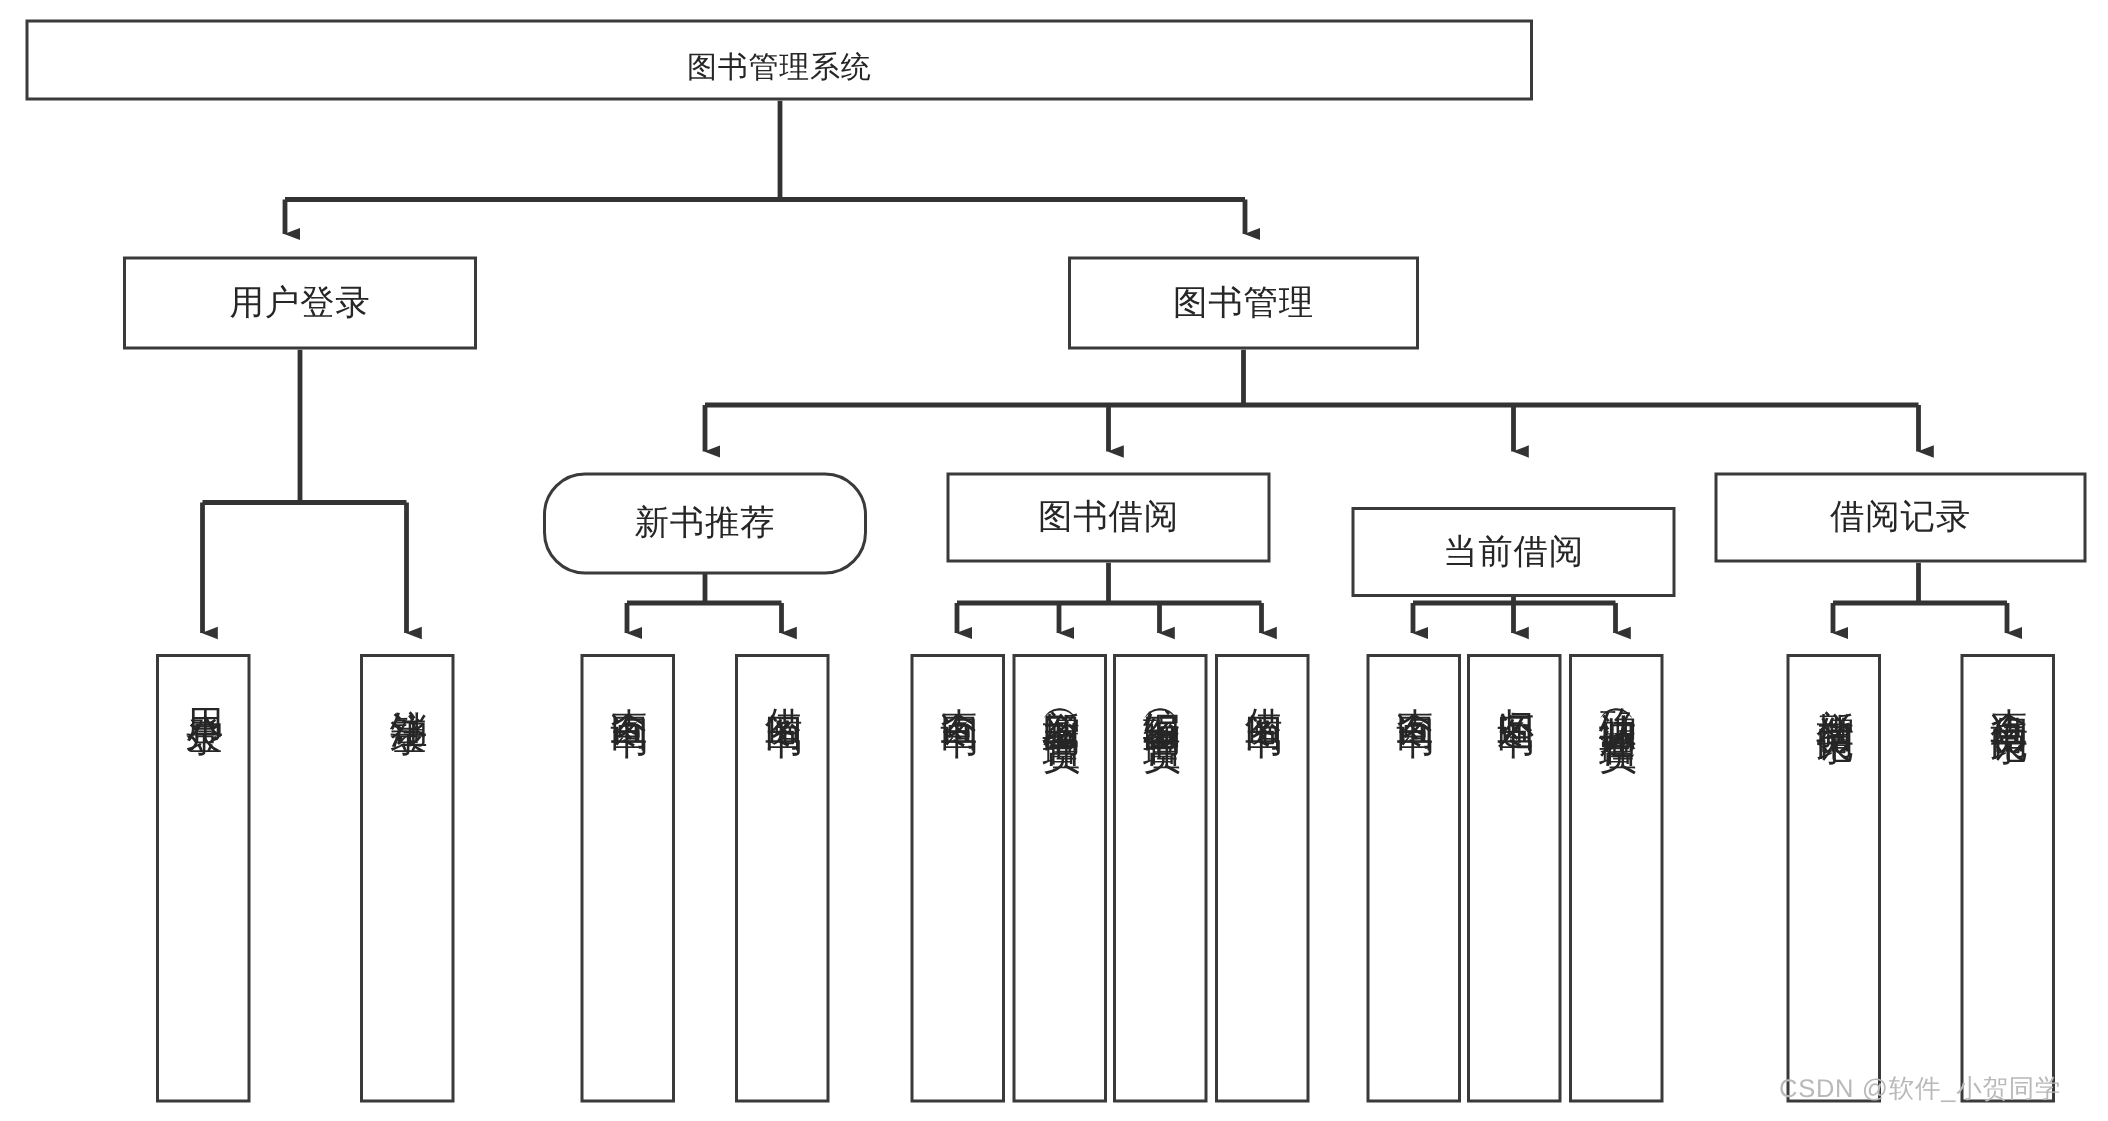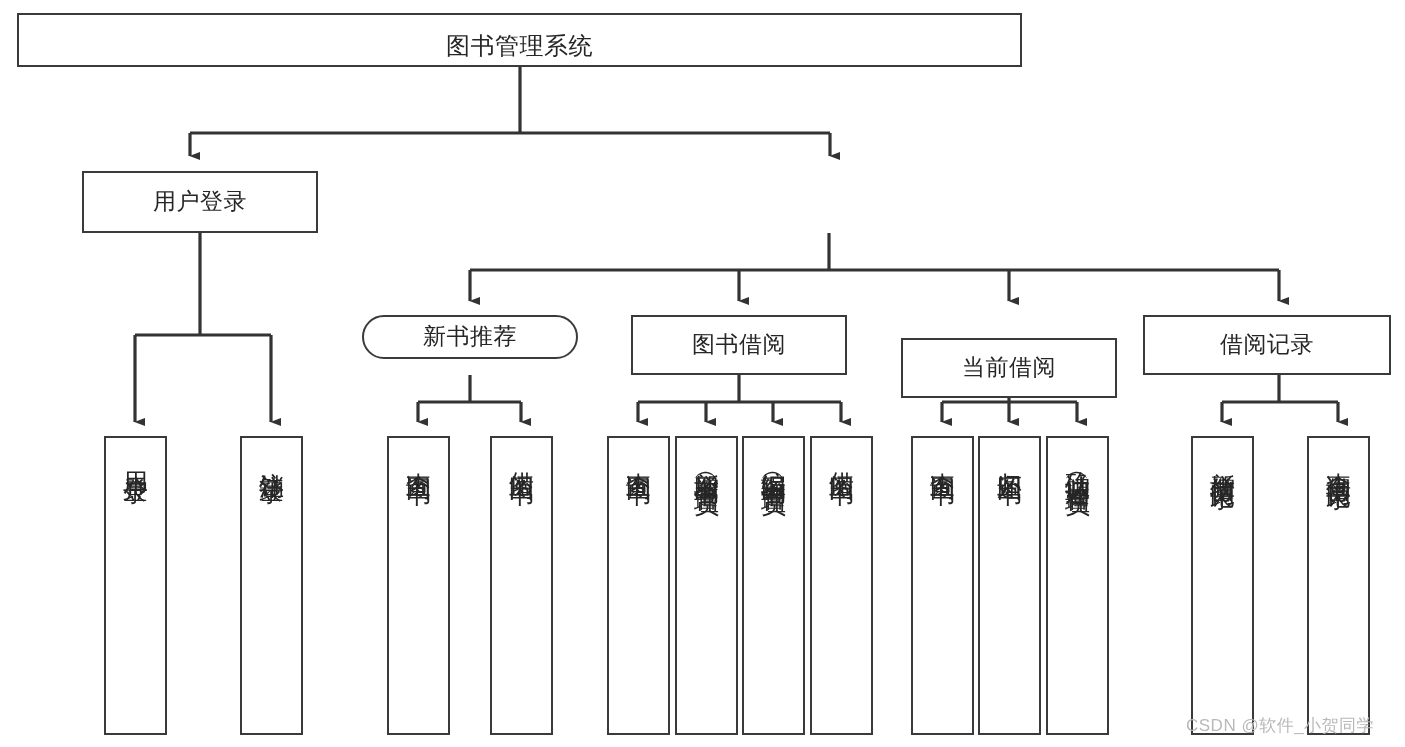--- a/index.html
+++ b/index.html
@@ -39,21 +39,21 @@
     line-height: 1.18;
     color: #262626;
     letter-spacing: 0.5px;
   }
   
   .node.horiz .node-label {
     writing-mode: horizontal-tb;
     font-size: 23px;
   }
   .node.root .node-label {
-    font-size: 24px;
+    font-size: 20px;
     margin-top: 12px;
   }
   
   .node.vert {
     align-items: flex-start;
     justify-content: center;
     padding-top: 14px;
   }
   .node.vert .node-label {
     writing-mode: vertical-rl;
@@ -129,22 +129,25 @@
     </g>
   </svg>
 
   <div class="node horiz root" style="left:17px; top:13px; width:1005px; height:54px;">
     <span class="node-label">图书管理系统</span>
   </div>
 
   <div class="node horiz" style="left:82px; top:171px; width:236px; height:62px;">
     <span class="node-label">用户登录</span>
   </div>
-
-  <div class="node horiz" style="left:362px; top:315px; width:216px; height:44px;border-radius:28px;">
+  <div class="node horiz" style="left:712px; top:171px; width:234px; height:62px;">
+    <span class="node-label">图书管理</span>
+  </div>
+
+  <div class="node horiz" style="left:362px; top:315px; width:216px; height:68px;border-radius:28px;">
     <span class="node-label">新书推荐</span>
   </div>
   <div class="node horiz" style="left:631px; top:315px; width:216px; height:60px;">
     <span class="node-label">图书借阅</span>
   </div>
   <div class="node horiz" style="left:901px; top:315px; width:216px; height:60px;margin-top:23px;">
     <span class="node-label">当前借阅</span>
   </div>
   <div class="node horiz" style="left:1143px; top:315px; width:248px; height:60px;">
     <span class="node-label">借阅记录</span>

